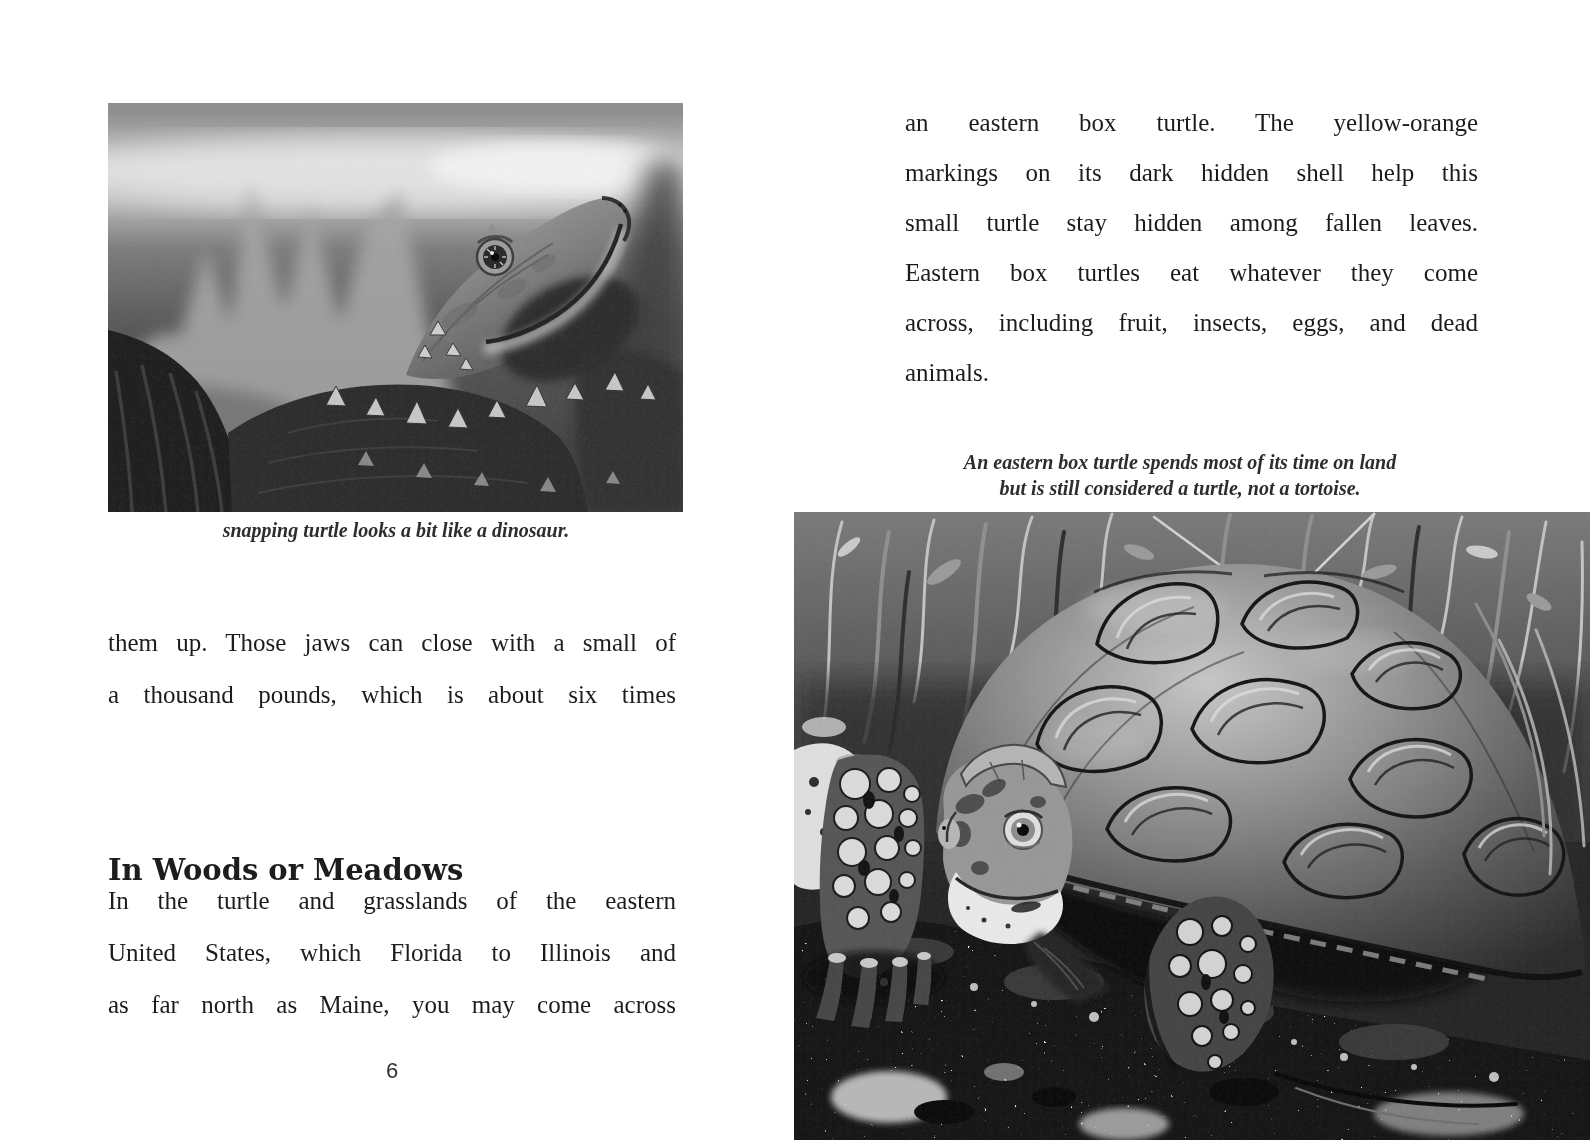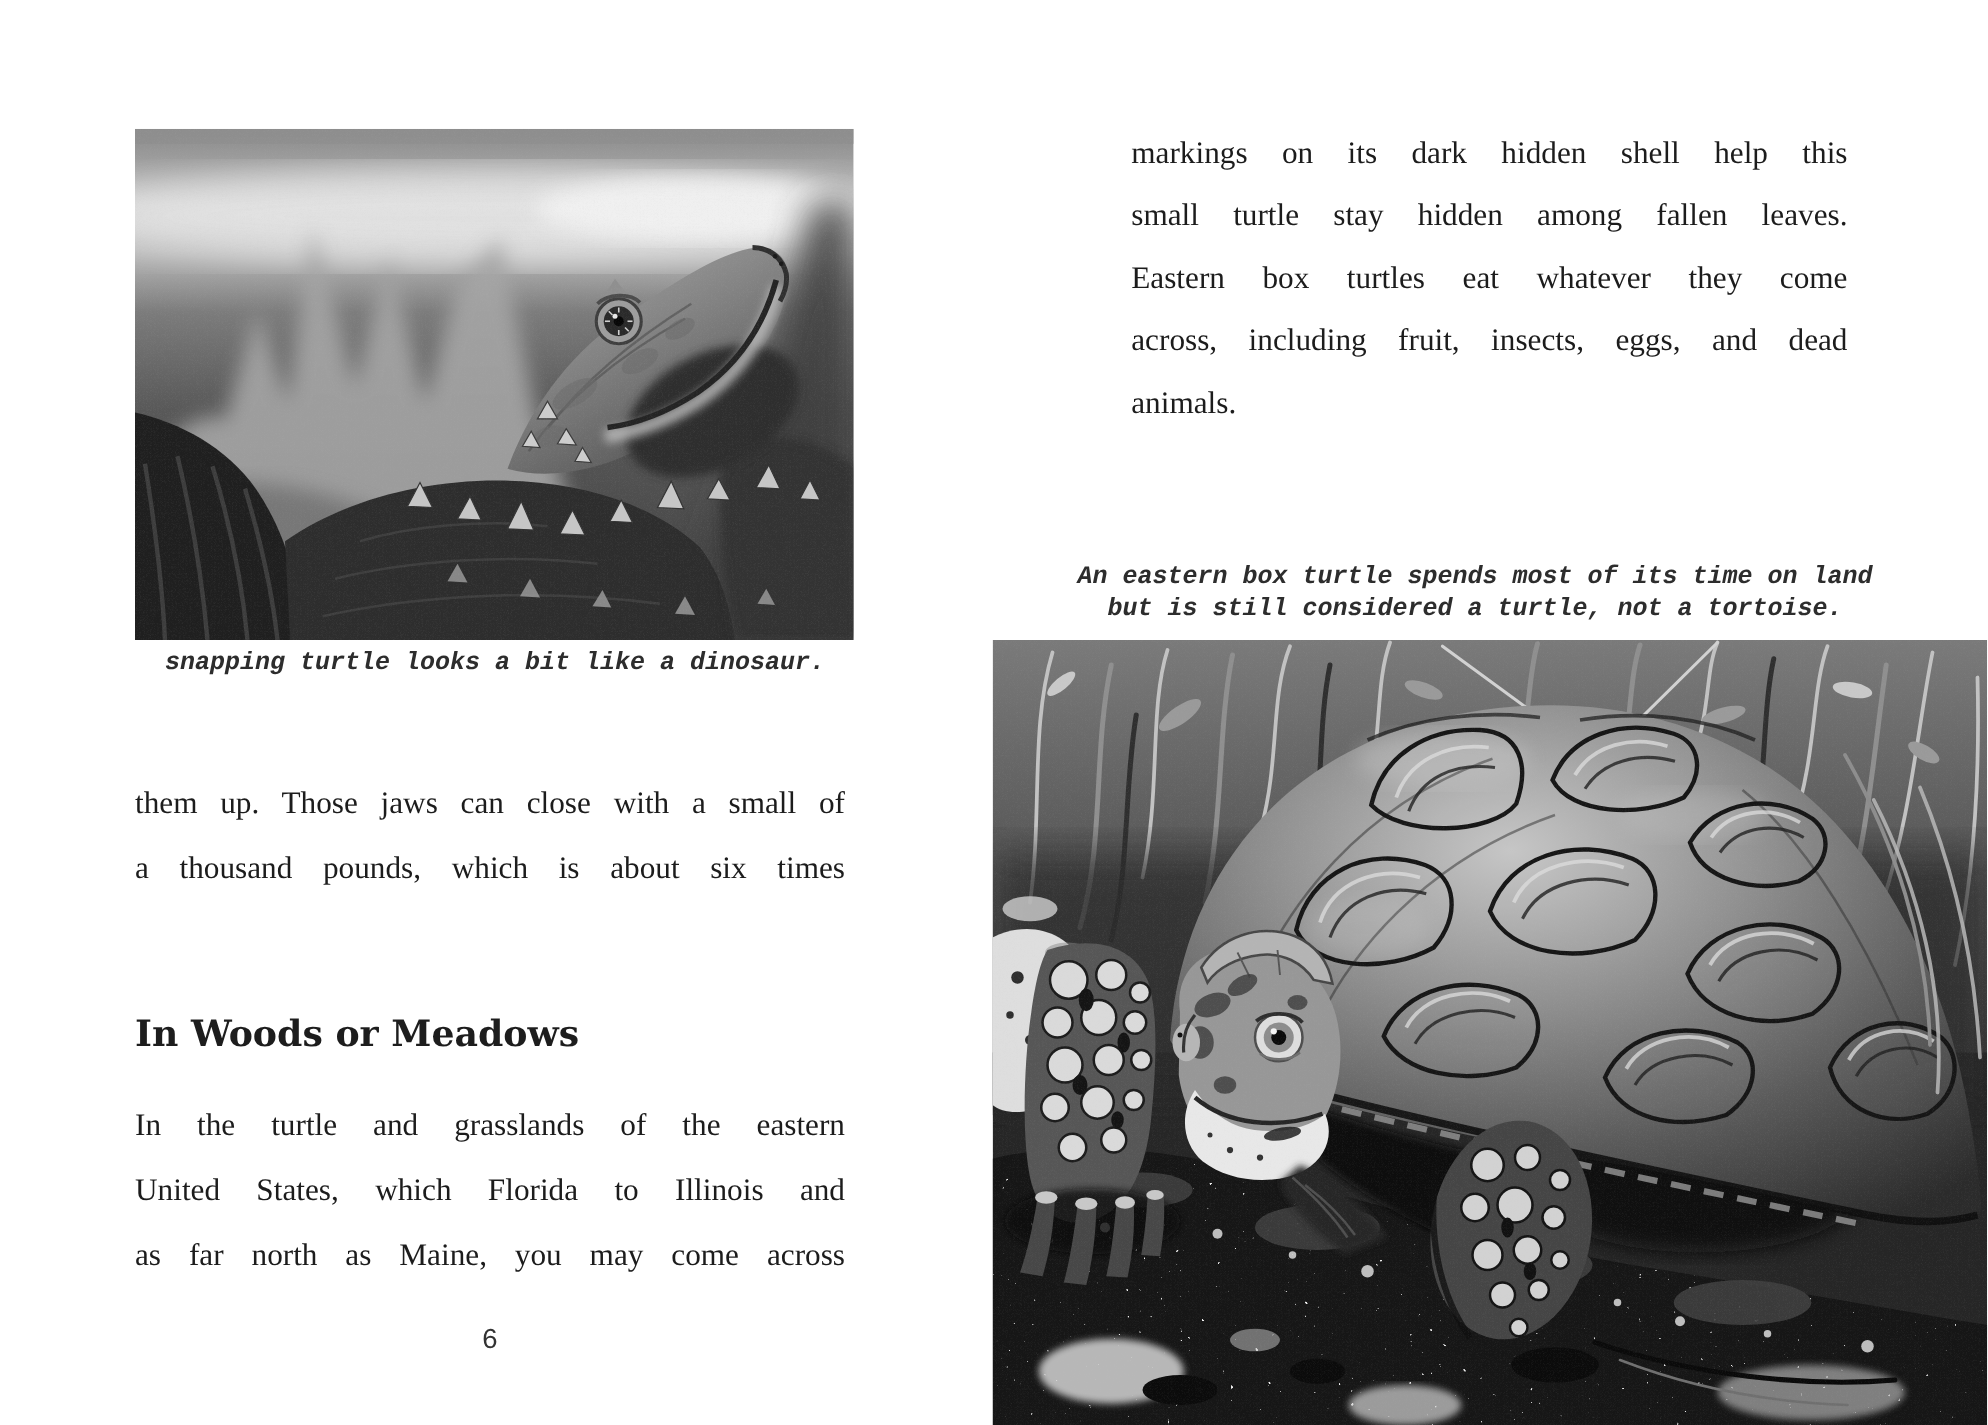--- a/index.html
+++ b/index.html
@@ -20,32 +20,32 @@
 
   .bodytext { position: absolute; font-size: 25px; color: #1c1c1c; }
   .para1 { left: 108px; top: 617px; width: 568px; line-height: 52px; }
   .para2 { left: 108px; top: 875px; width: 568px; line-height: 52px; }
   .para3 { left: 905px; top:  98px; width: 573px; line-height: 50px; }
   .line { display: block; }
   .just { text-align: justify; text-align-last: justify; }
 
   .caption {
     position: absolute;
-    font-family: Liberation Mono, monospace;
+    font-family: Liberation Serif, serif;
     font-style: italic;
     font-weight: bold;
     color: #2d2d2d;
     text-align: center;
   }
   .cap-left  { left: 104px; top: 517px; width: 584px; font-size: 20px; line-height: 27px; }
   .cap-right { left: 856px; top: 449px; width: 648px; font-size: 20px; line-height: 26px; }
 
   .heading {
     position: absolute;
-    left: 108px; top: 810px;
+    left: 108px; top: 853px;
     margin: 0;
     font-family: "DejaVu Serif", serif;
     font-weight: bold;
     font-size: 29px;
     color: #1d1d1d;
   }
   .pagenum {
     position: absolute;
     left: 108px; top: 1058px; width: 568px;
     text-align: center;
@@ -199,20 +199,21 @@
       <span class="line just">United States, which Florida to Illinois and</span>
       <span class="line just">as far north as Maine, you may come across</span>
     </div>
 
     <div class="pagenum">6</div>
   </section>
 
   <section>
 
     <div class="bodytext para3">
+      <span class="line just">an eastern box turtle. The yellow-orange</span>
       <span class="line just">markings on its dark hidden shell help this</span>
       <span class="line just">small turtle stay hidden among fallen leaves.</span>
       <span class="line just">Eastern box turtles eat whatever they come</span>
       <span class="line just">across, including fruit, insects, eggs, and dead</span>
       <span class="line">animals.</span>
     </div>
 
     <figcaption class="caption cap-right">
       <span class="line">An eastern box turtle spends most of its time on land</span>
       <span class="line">but is still considered a turtle, not a tortoise.</span>

